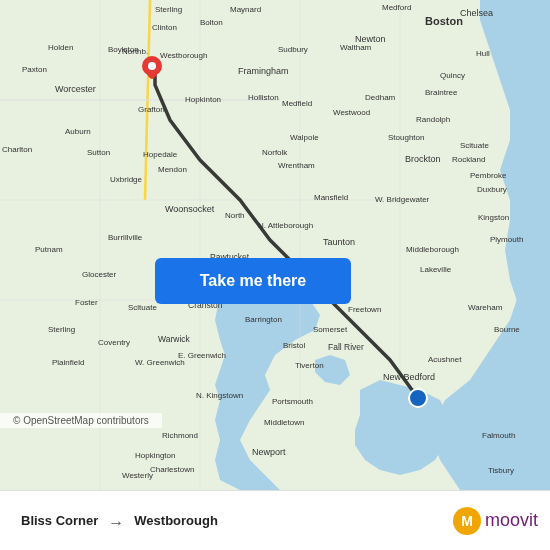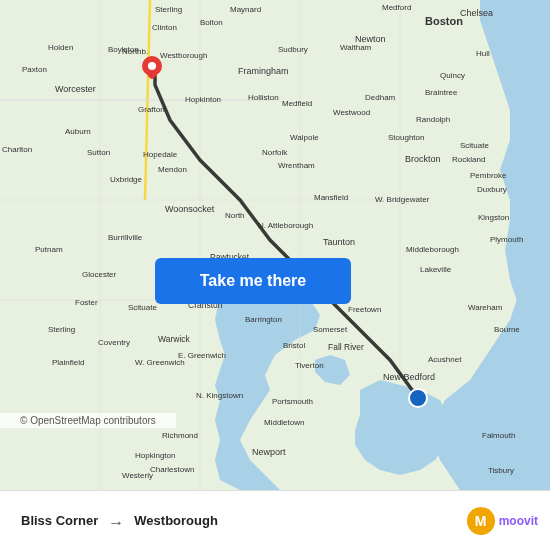--- a/index.html
+++ b/index.html
@@ -86,33 +86,33 @@
       border-radius: 50%;
       display: flex;
       align-items: center;
       justify-content: center;
       color: white;
       font-size: 14px;
       font-weight: bold;
     }
 
     #moovit-text {
-      font-size: 12px;
-      font-weight: bold;
-      color: #8b5cf6;
+      font-size: 18px;
+      font-weight: normal;
+      color: #701a75;
     }
 
     #osm-credit {
       position: absolute;
       bottom: 62px;
       left: 0;
       font-size: 10px;
       color: #555;
       background: rgba(255,255,255,0.7);
-      padding: 2px 20px;
+      padding: 2px 13px;
     }
 
     .map-label {
       font-size: 10px;
       fill: #333;
       font-family: Arial, sans-serif;
     }
     .water { fill: #a8d0e6; }
     .road { stroke: #fff; stroke-width: 1.5; fill: none; }
     .road-major { stroke: #ffcc00; stroke-width: 3; fill: none; }

